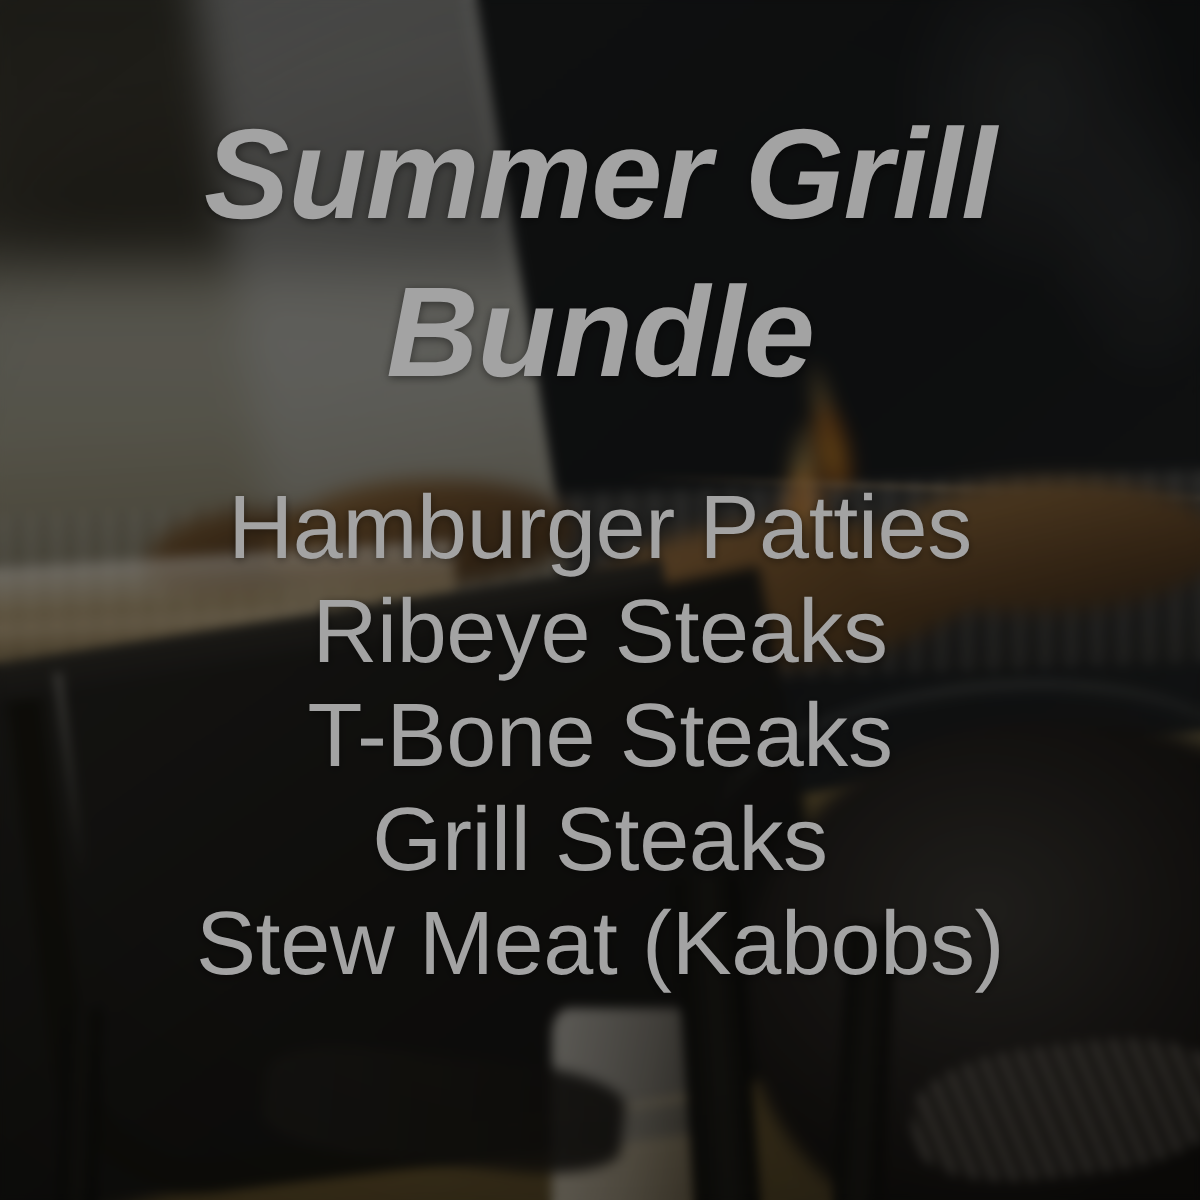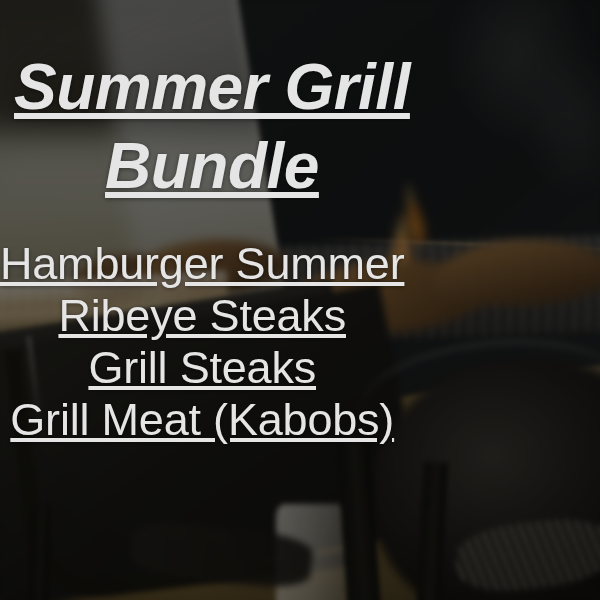--- a/index.html
+++ b/index.html
@@ -379,24 +379,23 @@
     background: radial-gradient(120% 105% at 50% 46%, rgba(0,0,0,0) 42%, rgba(0,0,0,.30) 100%);
     pointer-events: none;
   }
 
   
   .content {
     position: absolute;
     inset: 0;
     display: flex;
     flex-direction: column;
-    align-items: flex-start;
+    align-items: center;
     text-align: center;
-    color: #e5e5e5;
-    text-decoration: underline;
+    color: #a3a3a3;
   }
 
   .title {
     margin: 0;
     padding: 0 14px;
     font-size: 64px;
     line-height: 79px;
     font-weight: 700;
     font-style: italic;
     letter-spacing: -0.5px;
@@ -463,20 +462,21 @@
   </div>
 
   <div class="scrim"></div>
   <div class="vignette"></div>
 
   <div class="content">
     <h1 class="title">Summer Grill
 Bundle</h1>
 
     <ul class="item-list">
-      <li>Hamburger Summer</li>
+      <li>Hamburger Patties</li>
       <li>Ribeye Steaks</li>
+      <li>T-Bone Steaks</li>
       <li>Grill Steaks</li>
-      <li>Grill Meat (Kabobs)</li>
+      <li>Stew Meat (Kabobs)</li>
     </ul>
   </div>
 
 </div>
 
 </body></html>

